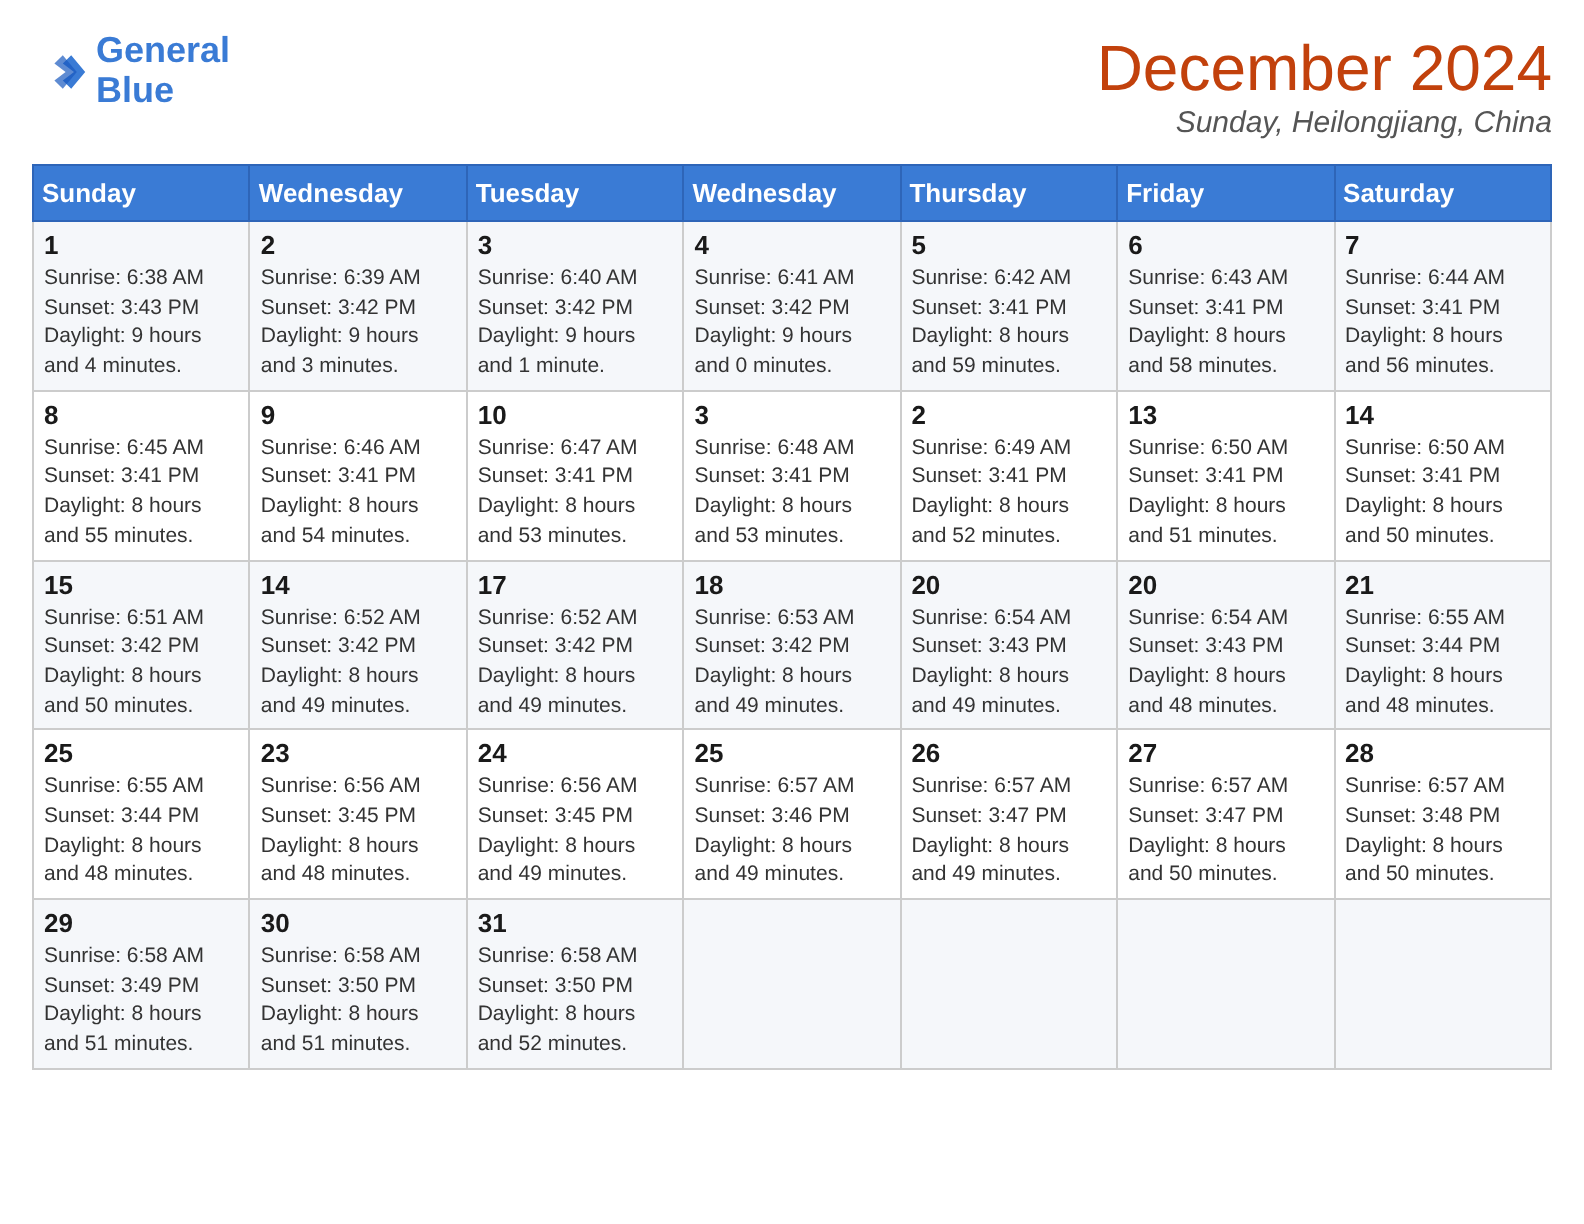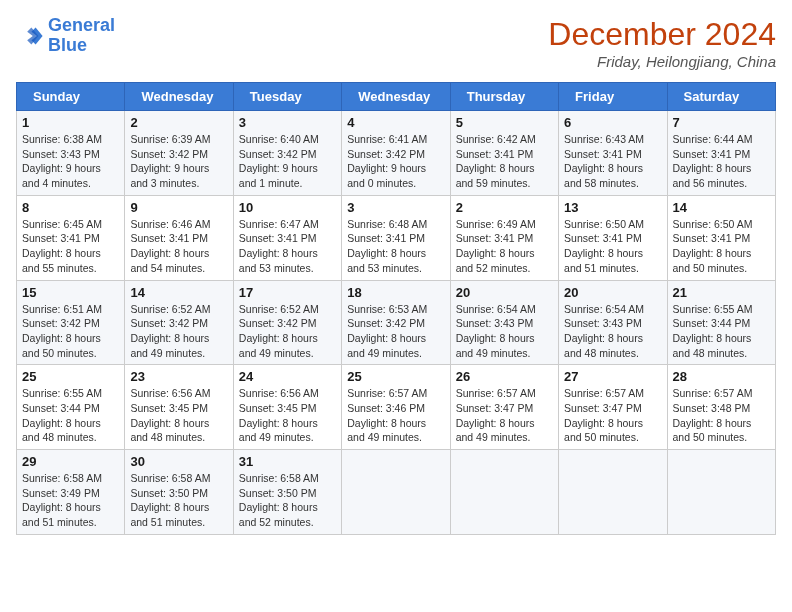--- a/index.html
+++ b/index.html
@@ -48,21 +48,21 @@
       font-style: italic;
     }
     .calendar {
       width: 100%;
       border-collapse: collapse;
       font-size: 11px;
     }
     .calendar thead tr th {
       background: #3a7bd5;
       color: #fff;
-      padding: 6px 16px;
+      padding: 6px 4px;
       text-align: left;
       font-size: 13px;
       font-weight: 600;
       border: 1px solid #2e65b8;
     }
     .calendar tbody tr td {
       vertical-align: top;
       border: 1px solid #ccc;
       padding: 4px 5px;
       width: calc(100% / 7);
@@ -100,21 +100,21 @@
       <polygon points="28,8 38,20 28,32 22,26 30,20 22,14" fill="#3a7bd5"></polygon>
       <polygon points="22,8 32,20 22,32 16,26 24,20 16,14" fill="#1a5abf" opacity="0.7"></polygon>
     </svg>
     <div class="logo-text">
       <div><span>General</span></div>
       <div><span style="color:#3a7bd5">Blue</span></div>
     </div>
   </div>
   <div class="title-block">
     <div class="month-title">December 2024</div>
-    <div class="location">Friday, Heilongjiang, China</div>
+    <div class="location">Sunday, Heilongjiang, China</div>
   </div>
 </div>
 
 <table class="calendar">
   <thead>
     <tr>
     <th>Sunday</th>
         <th>Wednesday</th>
         <th>Tuesday</th>
         <th>Wednesday</th>

